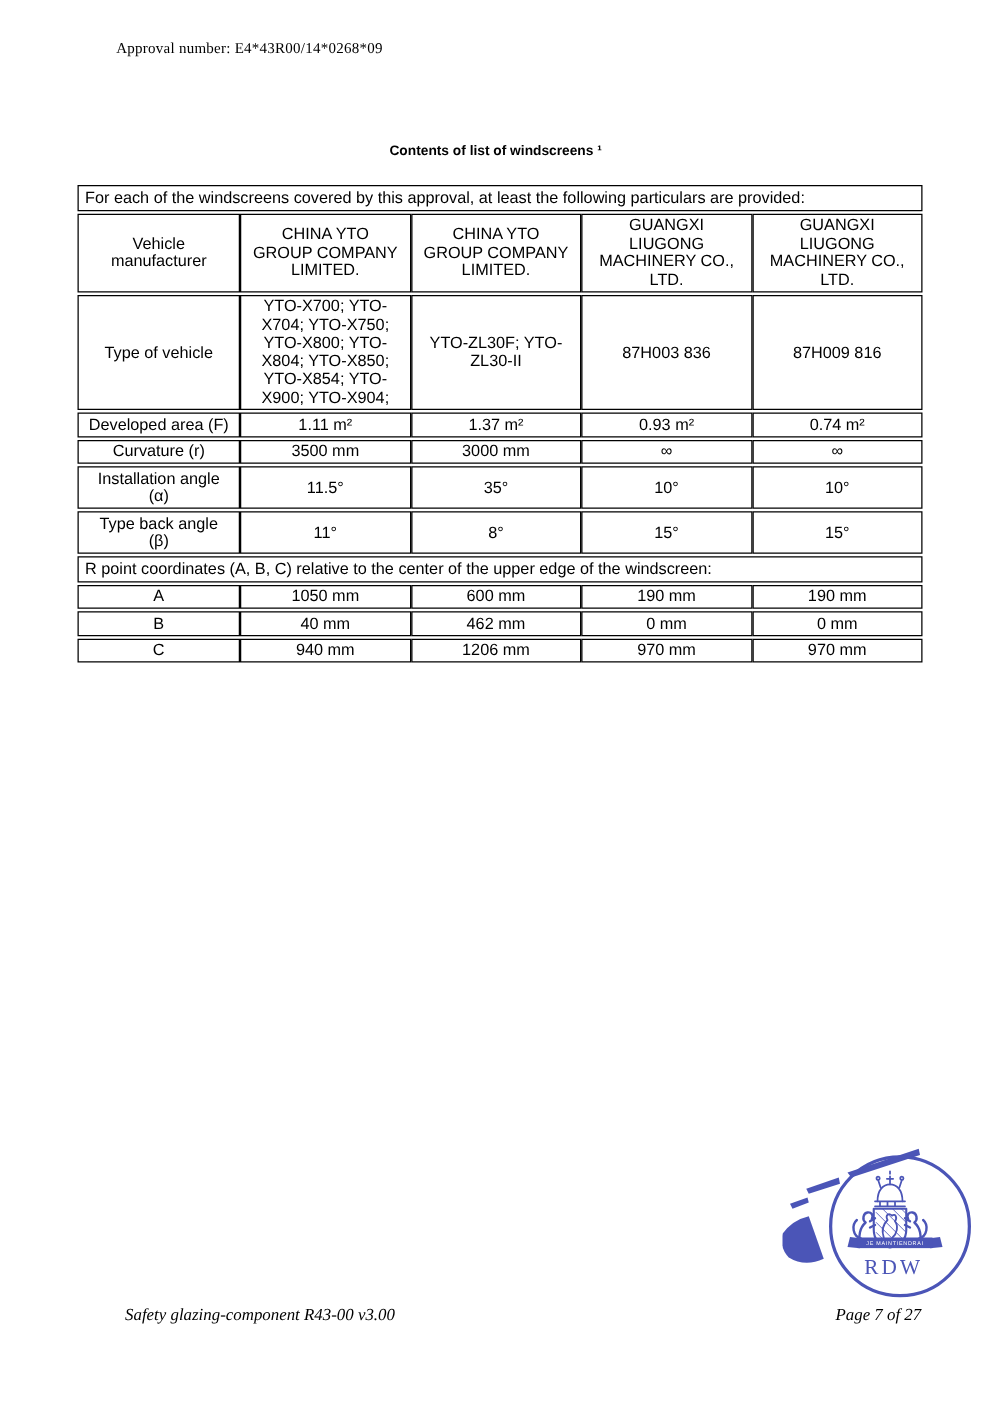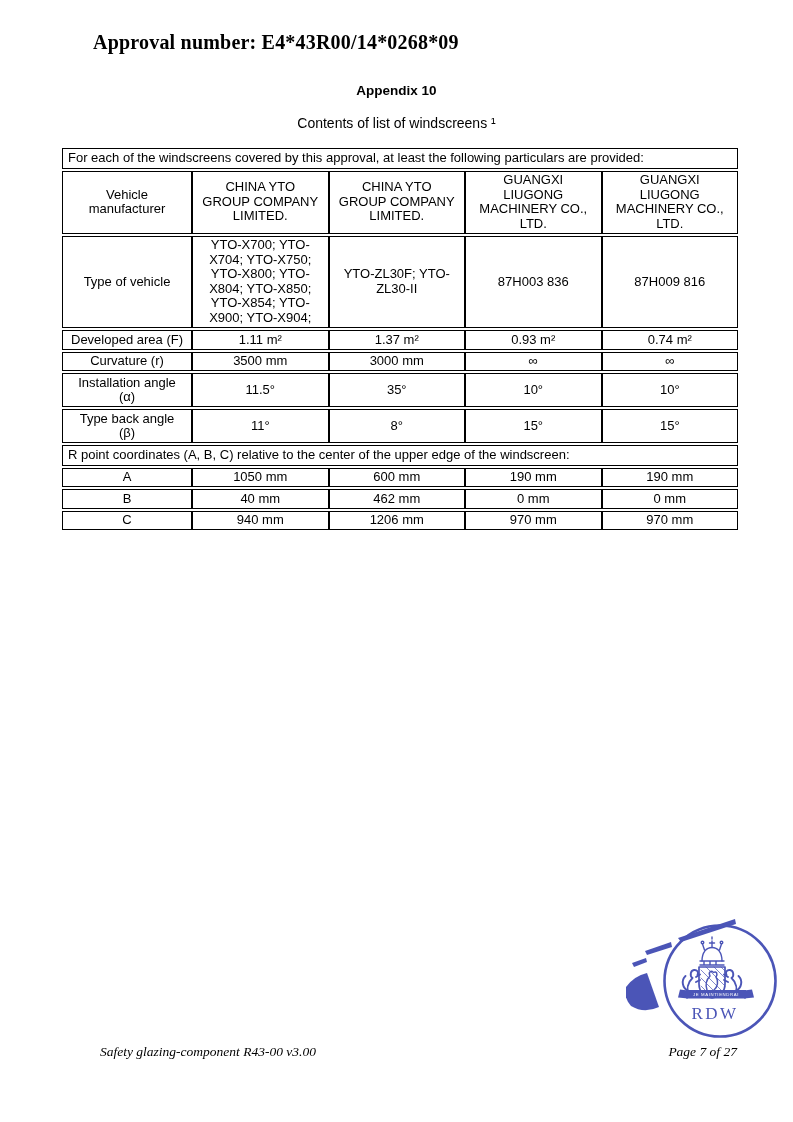--- a/index.html
+++ b/index.html
@@ -2,30 +2,30 @@
 <html style="--stamp-color: #3c47b1;"><head>
 <meta charset="utf-8">
 <style>
   html,body { margin:0; padding:0; background:#ffffff; }
   .page {
     position:relative; width:793px; height:1122px; background:#fff;
     font-family:"Liberation Sans", sans-serif; color:#000; overflow:hidden;
   }
   .approval {
     position:absolute; left:93px; top:31px;
-    font-family:"Liberation Serif", serif; font-weight:bold; font-size:20px;
+    font-family:"Liberation Serif", serif; font-weight:normal; font-size:12px;
     letter-spacing:.2px; white-space:nowrap;
   }
   .title-appendix {
     position:absolute; top:83px; left:0; width:100%; text-align:center;
     font-weight:bold; font-size:13.5px;
   }
   .title-contents {
     position:absolute; top:115px; left:0; width:100%; text-align:center;
-    font-weight:normal; font-size:14px;
+    font-weight:bold; font-size:11px;
   }
   table.tbl {
     position:absolute; left:62px; top:146px; width:676px;
     border-collapse:separate; border-spacing:0 2px; table-layout:fixed;
     font-size:13px; line-height:1.12;
   }
   table.tbl td {
     border:1px solid #000; text-align:center; vertical-align:middle;
     padding:1.5px 8px; overflow:hidden;
   }
@@ -42,21 +42,20 @@
   }
   .stamp { position:absolute; left:626px; top:910px; width:167px; height:140px; opacity:.92; }
   .stamp * { stroke-linecap:round; stroke-linejoin:round; }
 </style>
 </head>
 <body>
 
 <div class="page">
 
   <div class="approval">Approval number: E4*43R00/14*0268*09</div>
-  <div class="title-appendix">Appendix 10</div>
   <div class="title-contents">Contents of list of windscreens ¹</div>
 
   <table class="tbl">
     <colgroup>
       <col class="c0">
         <col class="cv">
         <col class="cv">
         <col class="cv">
         <col class="cv">
     </colgroup>

